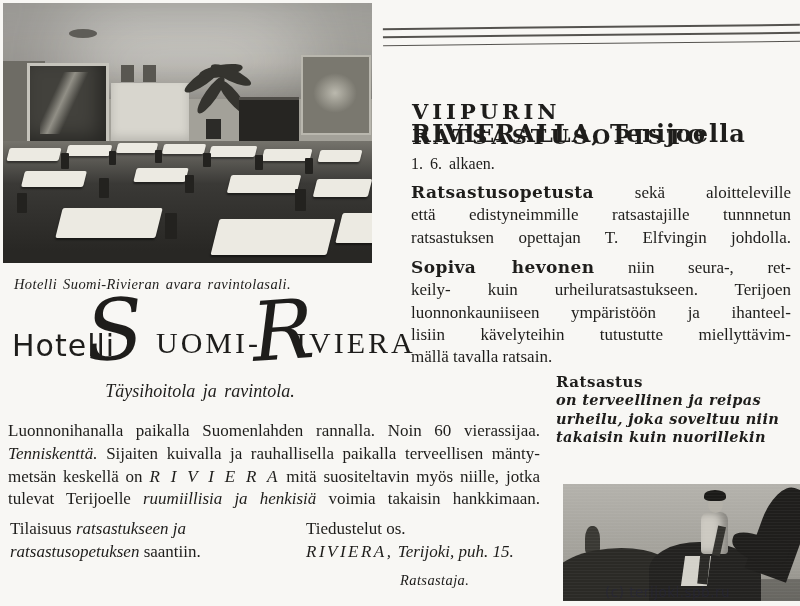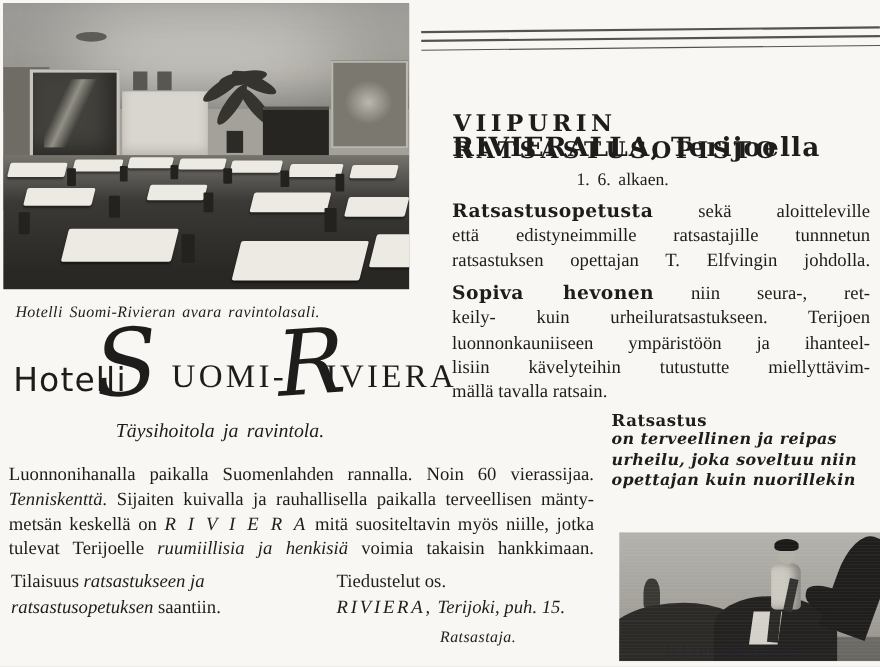--- a/index.html
+++ b/index.html
@@ -60,21 +60,21 @@
   
   .offer{left:10px;top:518px;font-size:17px;line-height:22.5px;}
   .offer .it{font-style:italic;}
   .inquiries{left:306px;top:518px;font-size:17px;line-height:22.5px;}
   .inq2{font-style:italic;}
   .inq-name{letter-spacing:2.5px;}
 
   
   .kicker{left:412px;top:99px;font-family:"DejaVu Serif", serif;font-weight:bold;font-size:21px;letter-spacing:4px;}
   .rtitle{left:411px;top:119px;font-family:"DejaVu Serif", serif;font-weight:bold;font-size:24px;letter-spacing:1px;}
-  .rdate{left:411px;top:155px;width:310px;text-align:center;font-size:16px;word-spacing:3px;}
+  .rdate{left:411px;top:155px;width:310px;text-align:left;font-size:16px;word-spacing:3px;}
   .rpar{width:380px;font-size:17px;}
   .rpar1{left:411px;top:181px;}
   .rpar2{left:411px;top:256px;}
   .rline{line-height:22.3px;text-align:justify;text-align-last:justify;white-space:nowrap;}
   .rline-last{line-height:22.3px;text-align:left;}
   .lead{font-family:"DejaVu Serif", serif;font-weight:bold;font-size:17px;letter-spacing:.4px;}
 
   
   .note{left:556px;top:373px;font-family:"DejaVu Serif", serif;}
   .note-title{font-weight:bold;font-size:15px;letter-spacing:.5px;}
@@ -206,21 +206,21 @@
     <div class="rline">keily- kuin urheiluratsastukseen.  Terijoen</div>
     <div class="rline">luonnonkauniiseen ympäristöön ja ihanteel-</div>
     <div class="rline">lisiin kävelyteihin tutustutte miellyttävim-</div>
     <div class="rline-last">mällä tavalla ratsain.</div>
   </div>
 
   <div class="abs note">
     <div class="note-title">Ratsastus</div>
     <div class="note-line">on terveellinen ja reipas</div>
     <div class="note-line">urheilu, joka soveltuu niin</div>
-    <div class="note-line">opettajan kuin nuorillekin</div>
+    <div class="note-line">takaisin kuin nuorillekin</div>
   </div>
 
   <div class="abs cap-rider">Ratsastaja.</div>
 
   <div class="abs photo-horse">
     <div class="ph-ground"></div>
     <div class="ph-rider-l"></div>
     <div class="ph-horse-l"></div>
     <div class="ph-horse-c"></div>
     <div class="ph-saddle"></div>

